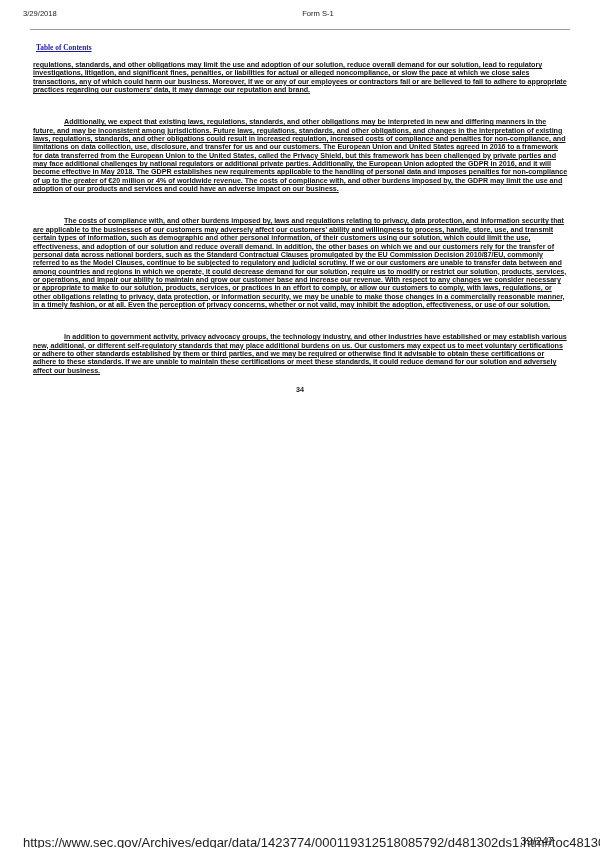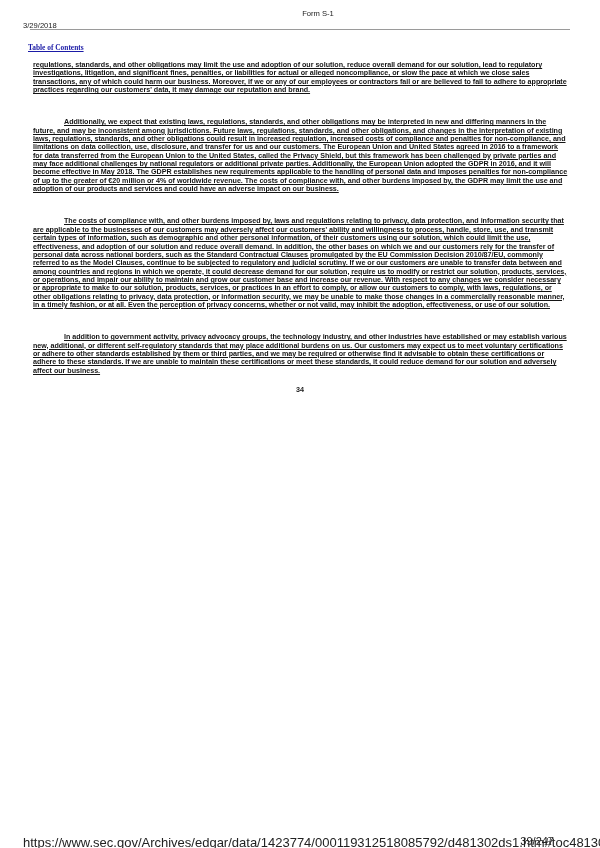--- a/index.html
+++ b/index.html
@@ -14,42 +14,41 @@
       overflow: hidden;
       font-family: "Liberation Sans", sans-serif;
       color: #111111;
     }
     .hdr-date {
       position: absolute;
       left: 23px;
       top: 9px;
       font-size: 7.6px;
       color: #222;
-      margin-top: 12px;
     }
     .hdr-title {
       position: absolute;
       left: 0;
       width: 636px;
       top: 9px;
       text-align: center;
       font-size: 7.6px;
       color: #222;
     }
     .hdr-rule {
       position: absolute;
       left: 30px;
       width: 540px;
       top: 29px;
       height: 0;
       border-top: 1px solid #9a9a9a;
     }
     .toc-link {
       position: absolute;
-      left: 28px;
+      left: 36px;
       top: 43px;
       font-family: "Liberation Serif", serif;
       font-weight: bold;
       font-size: 7.4px;
       color: #1a1aa6;
       text-decoration: underline;
       cursor: pointer;
     }
     .content {
       position: absolute;

